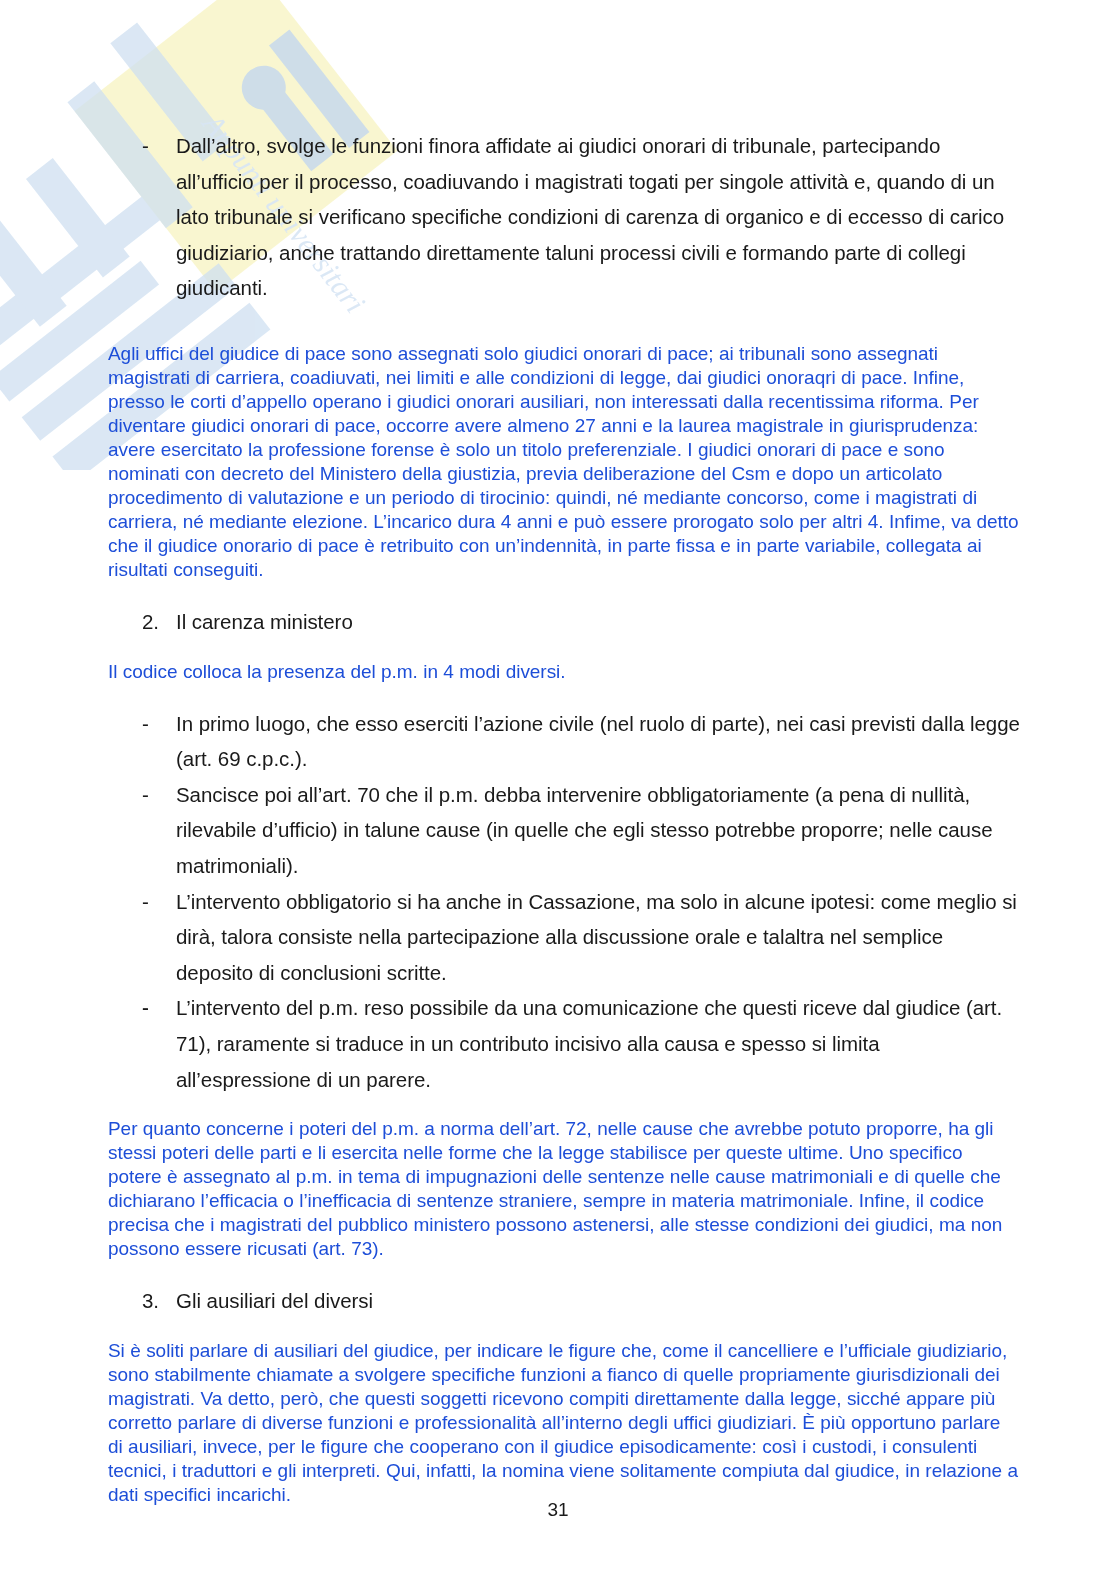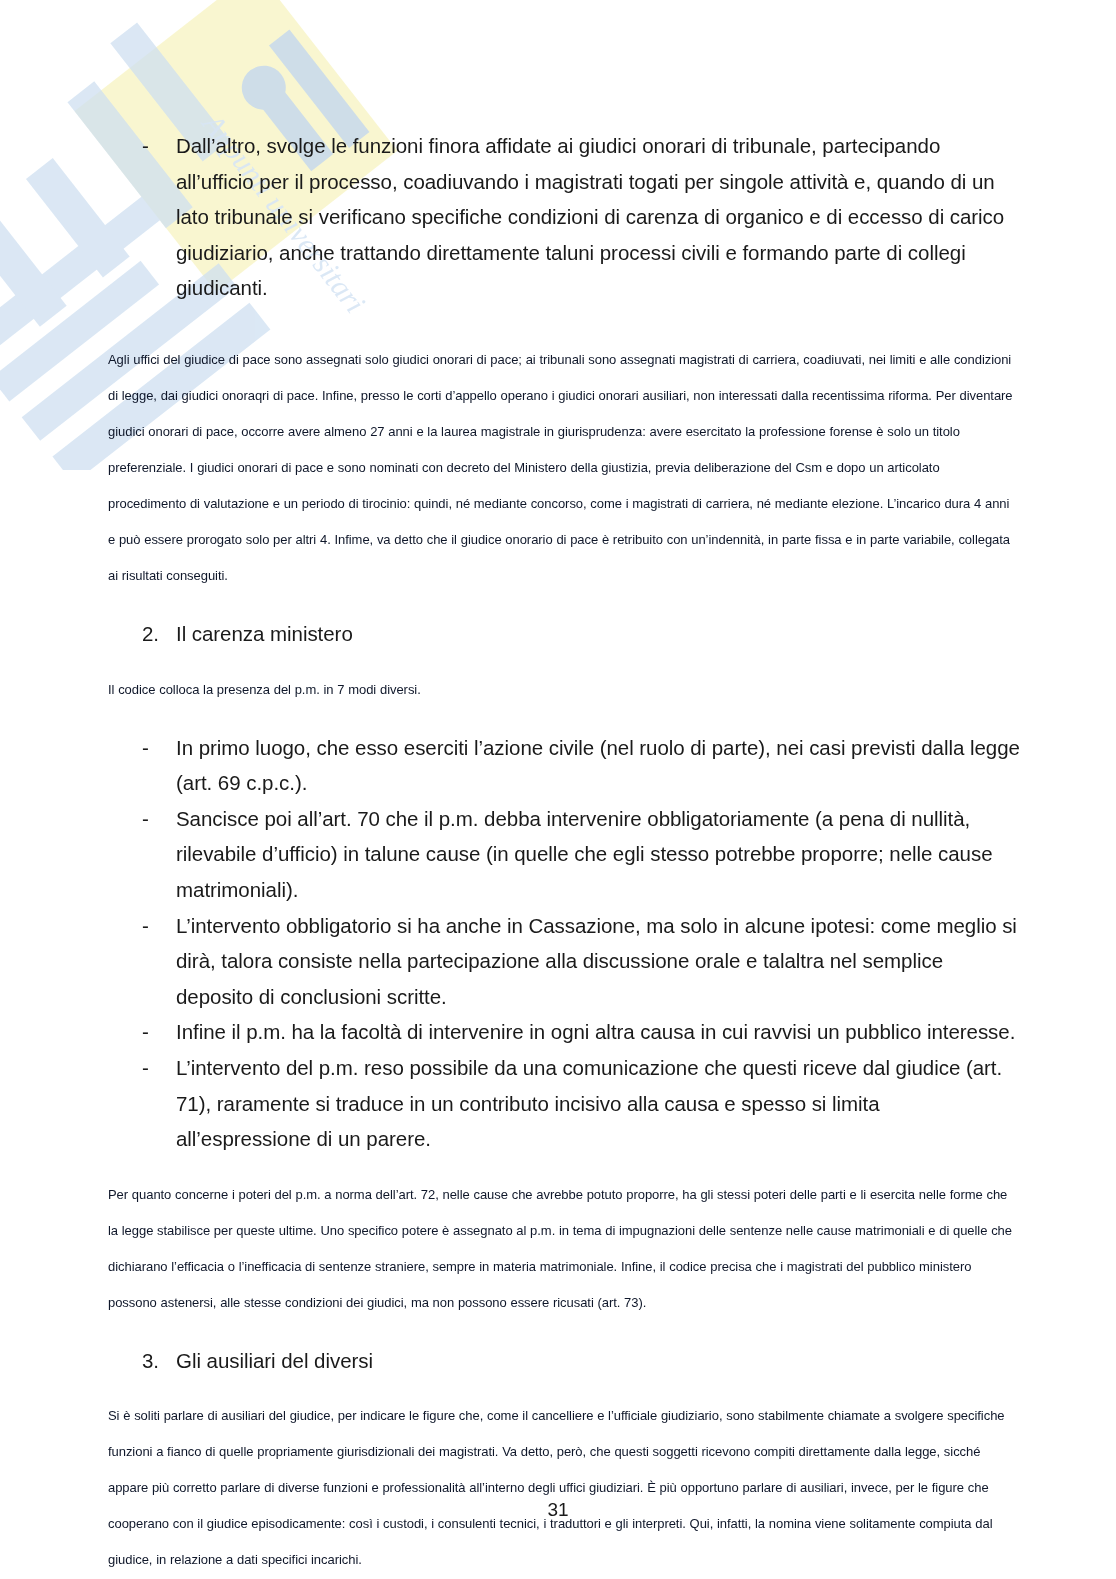--- a/index.html
+++ b/index.html
@@ -31,23 +31,23 @@
   }
   .watermark svg { display: block; width: 100%; height: 100%; }
 
   
   .content {
     position: relative;
     z-index: 2;
     padding: 128px 96px 0 108px;
   }
   .para {
-    font-size: 13px;
-    line-height: 36px;
-    color: #0f172a;
+    font-size: 19px;
+    line-height: 24px;
+    color: #1d4ed8;
     margin: 0 0 22px 0;
     text-align: left;
     letter-spacing: -0.05px;
     word-spacing: 0.2px;
   }
 
   
   .dash-list {
     list-style: none;
     margin: 0 0 20px 0;
@@ -140,38 +140,37 @@
 
     <div class="spacer-sm"></div>
 
     <p class="para">Agli uffici del giudice di pace sono assegnati solo giudici onorari di pace; ai tribunali sono assegnati magistrati di carriera, coadiuvati, nei limiti e alle condizioni di legge, dai giudici onoraqri di pace. Infine, presso le corti d’appello operano i giudici onorari ausiliari, non interessati dalla recentissima riforma. Per diventare giudici onorari di pace, occorre avere almeno 27 anni e la laurea magistrale in giurisprudenza: avere esercitato la professione forense è solo un titolo preferenziale. I giudici onorari di pace e sono nominati con decreto del Ministero della giustizia, previa deliberazione del Csm e dopo un articolato procedimento di valutazione e un periodo di tirocinio: quindi, né mediante concorso, come i magistrati di carriera, né mediante elezione. L’incarico dura 4 anni e può essere prorogato solo per altri 4. Infime, va detto che il giudice onorario di pace è retribuito con un’indennità, in parte fissa e in parte variabile, collegata ai risultati conseguiti.</p>
 
     <div class="num-item">
       <span class="num">2.</span>
       <span>Il carenza ministero</span>
     </div>
 
-    <p class="para">Il codice colloca la presenza del p.m. in 7 modi diversi.</p>
+    <p class="para">Il codice colloca la presenza del p.m. in 4 modi diversi.</p>
 
     <ul class="dash-list">
       <li>
         <span class="dash">-</span>
         <span>In primo luogo, che esso eserciti l’azione civile (nel ruolo di parte), nei casi previsti dalla legge (art. 69 c.p.c.).</span>
       </li>
       <li>
         <span class="dash">-</span>
         <span>Sancisce poi all’art. 70 che il p.m. debba intervenire obbligatoriamente (a pena di nullità, rilevabile d’ufficio) in talune cause (in quelle che egli stesso potrebbe proporre; nelle cause matrimoniali).</span>
       </li>
       <li>
         <span class="dash">-</span>
         <span>L’intervento obbligatorio si ha anche in Cassazione, ma solo in alcune ipotesi: come meglio si dirà, talora consiste nella partecipazione alla discussione orale e talaltra nel semplice deposito di conclusioni scritte.</span>
       </li>
       <li>
         <span class="dash">-</span>
-        <span>Infine il p.m. ha la facoltà di intervenire in ogni altra causa in cui ravvisi un pubblico interesse.</span>
       </li>
       <li>
         <span class="dash">-</span>
         <span>L’intervento del p.m. reso possibile da una comunicazione che questi riceve dal giudice (art. 71), raramente si traduce in un contributo incisivo alla causa e spesso si limita all’espressione di un parere.</span>
       </li>
     </ul>
 
     <p class="para">Per quanto concerne i poteri del p.m. a norma dell’art. 72, nelle cause che avrebbe potuto proporre, ha gli stessi poteri delle parti e li esercita nelle forme che la legge stabilisce per queste ultime. Uno specifico potere è assegnato al p.m. in tema di impugnazioni delle sentenze nelle cause matrimoniali e di quelle che dichiarano l’efficacia o l’inefficacia di sentenze straniere, sempre in materia matrimoniale. Infine, il codice precisa che i magistrati del pubblico ministero possono astenersi, alle stesse condizioni dei giudici, ma non possono essere ricusati (art. 73).</p>
 
     <div class="num-item">

